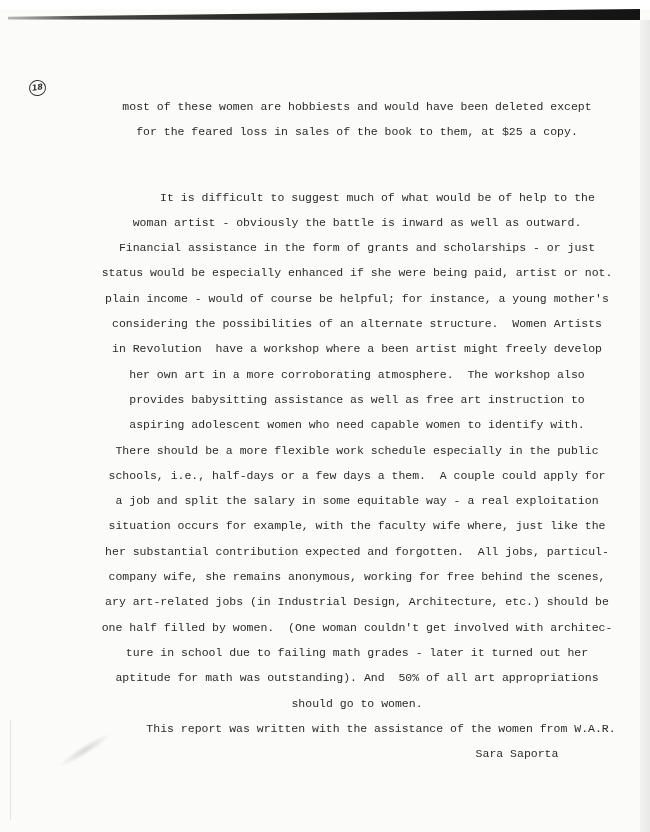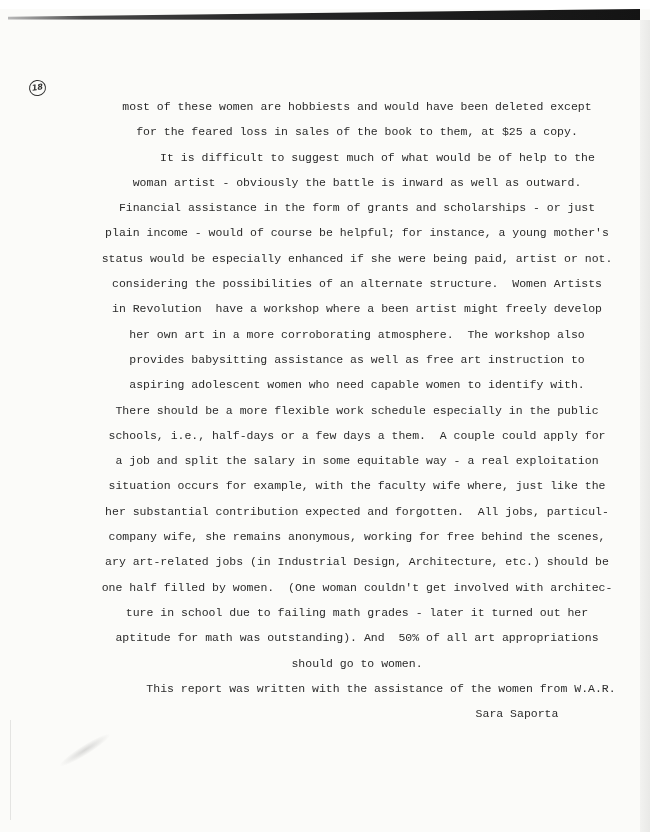--- a/index.html
+++ b/index.html
@@ -87,21 +87,21 @@
       line-height: 25.3px;
       color: #2b2b2b;
       letter-spacing: 0px;
       text-align: center;
     }
     .line {
       display: block;
       white-space: pre;
       height: 25.3px;
     }
-    .indent { padding-left: 41px; }
+    .indent { padding-left: 41px; margin-top: 40px; }
     .indent-report { padding-left: 48px; }
     .signature-line { padding-left: 320px; font-family: Liberation Mono, monospace; }
     .u { text-underline-offset: 2px; }
   </style>
 </head>
 <body>
 
 <div class="page">
   <div class="top-bar-white"></div>
   <div class="top-bar"></div>
@@ -110,22 +110,22 @@
   <div class="smudge"></div>
 
   <div class="page-number">18</div>
 
   <div class="body-text">
     <span class="line">most of these women are hobbiests and would have been deleted except</span>
     <span class="line">for the feared loss in sales of the book to them, at $25 a copy.</span>
     <span class="line indent">It is difficult to suggest much of what would be of help to the</span>
     <span class="line">woman artist - obviously the battle is inward as well as outward.</span>
     <span class="line">Financial assistance in the form of grants and scholarships - or just</span>
+    <span class="line">status would be especially enhanced if she were being paid, artist or not.</span>
     <span class="line">plain income - would of course be helpful; for instance, a young mother's</span>
-    <span class="line">status would be especially enhanced if she were being paid, artist or not.</span>
     <span class="line"><span>considering the possibilities of an alternate structure.  </span><span class="u">Women</span><span> </span><span class="u">Artists</span></span>
     <span class="line"><span class="u">in</span><span> </span><span class="u">Revolution</span><span>  have a workshop where a been artist might freely develop</span></span>
     <span class="line">her own art in a more corroborating atmosphere.  The workshop also</span>
     <span class="line">provides babysitting assistance as well as free art instruction to</span>
     <span class="line">aspiring adolescent women who need capable women to identify with.</span>
     <span class="line">There should be a more flexible work schedule especially in the public</span>
     <span class="line">schools, i.e., half-days or a few days a them.  A couple could apply for</span>
     <span class="line">a job and split the salary in some equitable way - a real exploitation</span>
     <span class="line">situation occurs for example, with the faculty wife where, just like the</span>
     <span class="line">her substantial contribution expected and forgotten.  All jobs, particul-</span>

